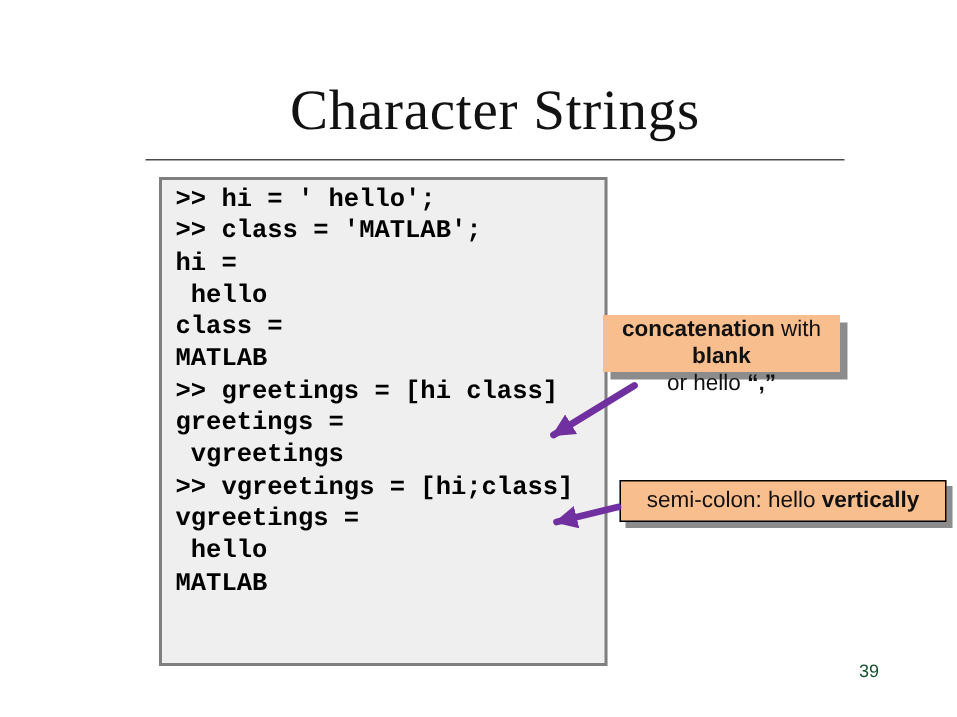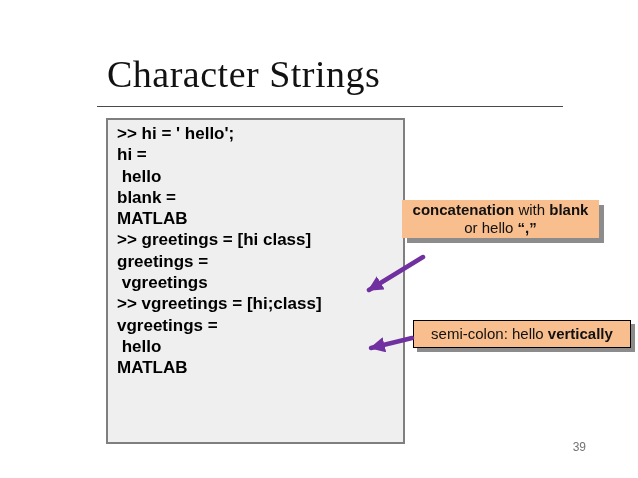--- a/index.html
+++ b/index.html
@@ -7,23 +7,24 @@
   .slide {
     position: relative;
     width: 638px;
     height: 478px;
     background: #ffffff;
     overflow: hidden;
     font-family: "Liberation Sans", sans-serif;
   }
   .title {
     position: absolute;
-    left: 107px;
+    left: 97px;
     top: 52px;
     width: 466px;
+    text-align: center;
     font-family: "Liberation Serif", serif;
     font-weight: 400;
     font-size: 38px;
     line-height: 44px;
     color: #121212;
     letter-spacing: 0.5px;
   }
   .title-underline {
     position: absolute;
     left: 97px;
@@ -37,39 +38,39 @@
     left: 106px;
     top: 118px;
     width: 299px;
     height: 326px;
     background: var(--code-bg, #efefef);
     border: 2px solid var(--code-border, #7f7f7f);
     padding: 3px 0 0 9px;
     overflow: hidden;
   }
   .code-line {
-    font-family: Liberation Sans, sans-serif;
+    font-family: Liberation Mono, monospace;
     font-weight: bold;
     font-size: 17px;
     line-height: 21.3px;
     height: 21.3px;
     color: #000000;
     white-space: pre;
   }
   .callout {
     position: absolute;
     background: var(--callout-bg, #f9be8e);
     color: #111111;
     text-align: center;
     font-size: 15px;
   }
   .callout-concat {
     left: 402px;
-    top: 200px;
-    width: 197px;
+    top: 210px;
+    width: 158px;
     height: 38px;
     line-height: 18px;
     padding-top: 1px;
     box-shadow: 5px 5px 0 var(--callout-shadow, #8c8c8c);
   }
   .callout-semicolon {
     left: 413px;
     top: 320px;
     width: 218px;
     height: 28px;
@@ -88,36 +89,37 @@
     stroke: var(--arrow, #7030a0);
     stroke-width: 4.5;
     stroke-linecap: round;
   }
   .arrowhead-path { fill: var(--arrow, #7030a0); }
   .page-number {
     position: absolute;
     right: 52px;
     top: 440px;
     font-size: 12px;
-    color: #737373;
+    color: #14532d;
   }
 </style>
 </head>
 <body>
 
 <div class="slide">
 
   <div class="title">Character Strings</div>
   <div class="title-underline"></div>
 
   <div class="code-box">
     <div class="code-line">&gt;&gt; hi = ' hello';</div>
+    <div class="code-line">&gt;&gt; class = 'MATLAB';</div>
     <div class="code-line">hi =</div>
     <div class="code-line"> hello</div>
-    <div class="code-line">blank =</div>
+    <div class="code-line">class =</div>
     <div class="code-line">MATLAB</div>
     <div class="code-line">&gt;&gt; greetings = [hi class]</div>
     <div class="code-line">greetings =</div>
     <div class="code-line"> vgreetings</div>
     <div class="code-line">&gt;&gt; vgreetings = [hi;class]</div>
     <div class="code-line">vgreetings =</div>
     <div class="code-line"> hello</div>
     <div class="code-line">MATLAB</div>
   </div>
 

